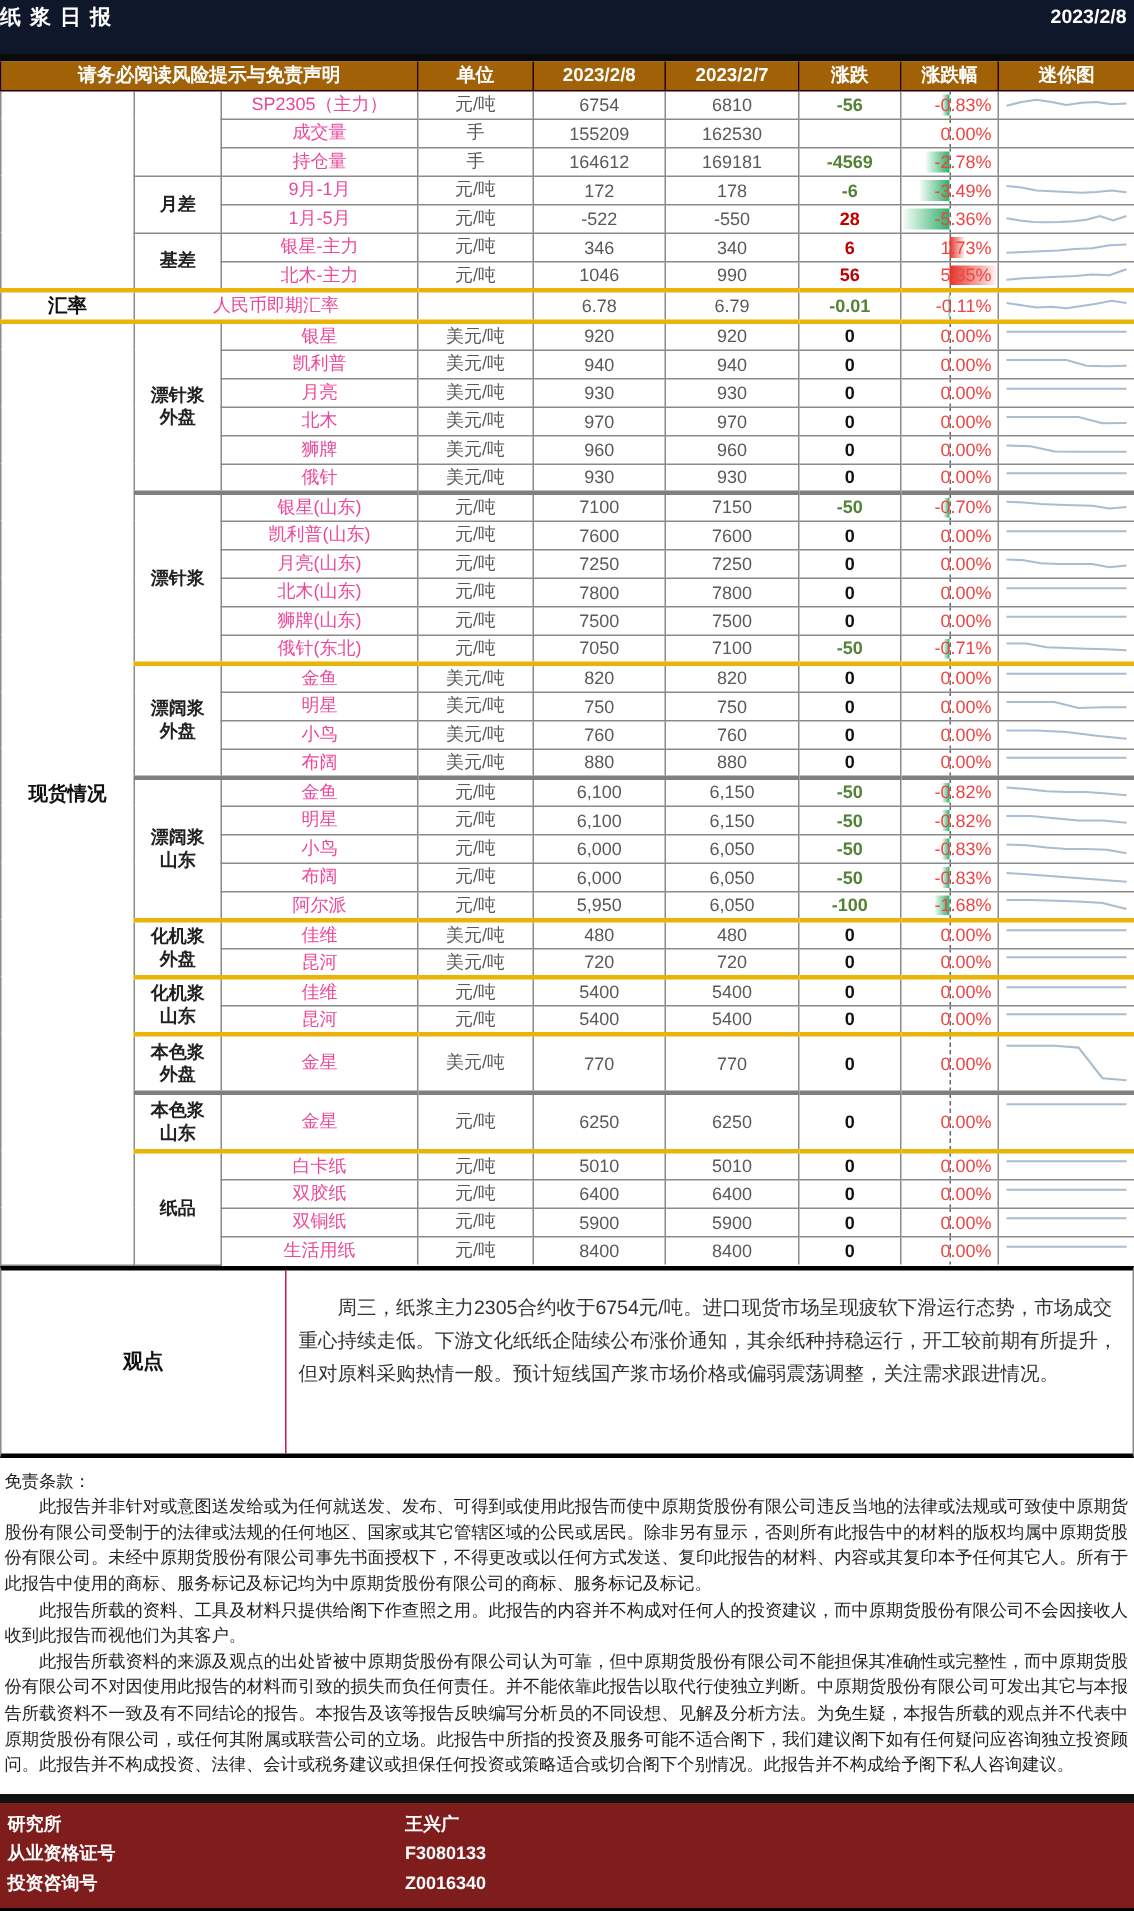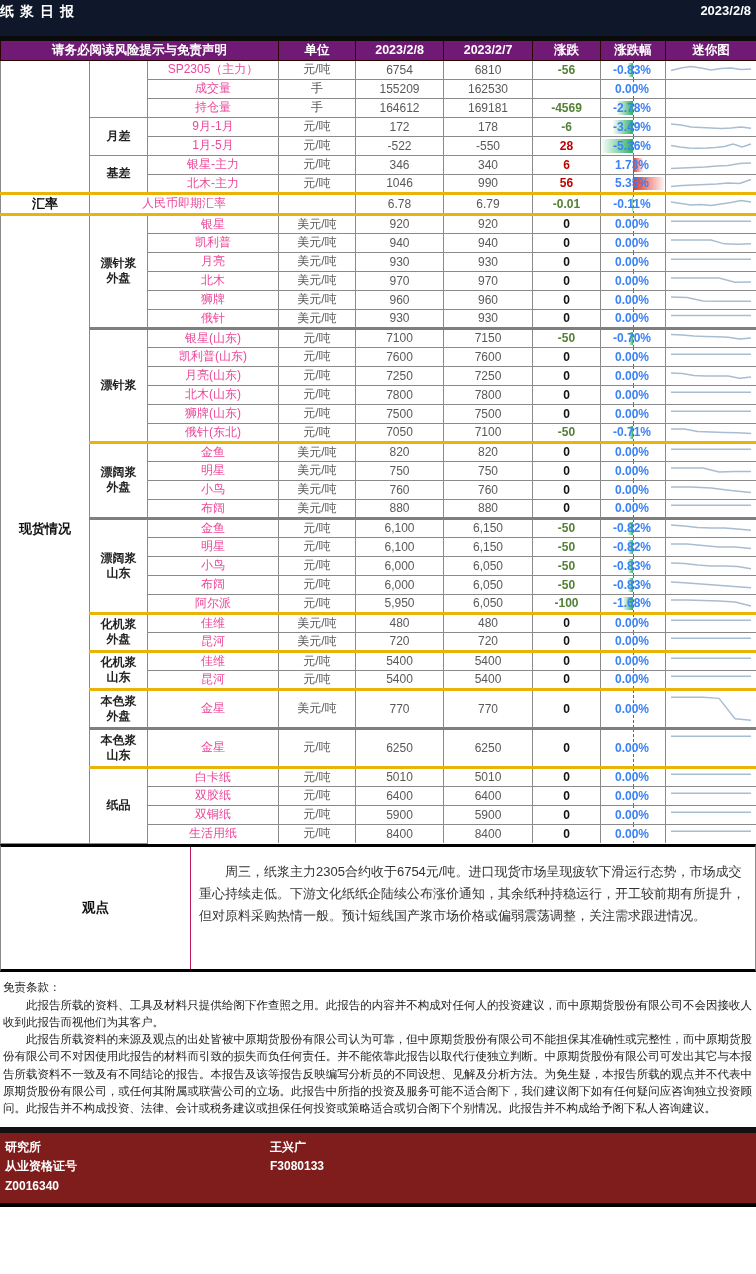--- a/index.html
+++ b/index.html
@@ -36,21 +36,21 @@
   col.c-sub { width: 58px; }
   col.c-name { width: 131px; }
   col.c-unit { width: 77px; }
   col.c-v1 { width: 88px; }
   col.c-v2 { width: 89px; }
   col.c-chg { width: 68px; }
   col.c-pct { width: 65px; }
   col.c-spark { width: 91px; }
 
   thead th {
-    background: #701a75; color: #fff;
+    background: #a16207; color: #fff;
     font-size: 12.5px; font-weight: bold;
     height: 19px; padding: 0;
     border: 1px solid #2a0000;
     border-top: none;
   }
   tbody td {
     border: 1px solid #8a8a8a;
     height: 18px;
     padding: 0 2px;
     font-size: 12px;
@@ -68,24 +68,24 @@
   td.subgroup-cell { font-weight: bold; color: #222; font-size: 12px; white-space: pre-line; line-height: 1.25; }
   td.name-cell { color: #ec4899; font-size: 12px; }
   td.unit-cell, td.v-cell { color: #595959; }
   td.chg-cell { font-weight: bold; }
   .chg-down { color: #538135; }
   .chg-up { color: #c00000; }
   .chg-zero { color: #111; }
 
   td.pct-cell {
     position: relative;
-    text-align: center;
+    text-align: right;
     padding-right: 4px;
-    font-weight: bold;
-    color: #3b82f6;
+    font-weight: normal;
+    color: #ef4444;
   }
   .pct-axis {
     position: absolute; left: 50%; top: -1px; bottom: -1px; width: 0;
     border-left: 1px dashed #666;
   }
   .pct-bar { position: absolute; top: 2px; bottom: 2px; }
   .bar-neg { right: 50%; background: linear-gradient(to left, #2fae68, rgba(200,238,214,0.15)); }
   .bar-pos { left: 50%; background: linear-gradient(to right, #e23328, rgba(250,195,190,0.2)); }
   .pct-text { position: relative; }
 
@@ -697,32 +697,34 @@
       </tbody>
   </table>
 
   <div class="viewpoint">
     <div class="vp-label">观点</div>
     <div class="vp-text">周三，纸浆主力2305合约收于6754元/吨。进口现货市场呈现疲软下滑运行态势，市场成交重心持续走低。下游文化纸纸企陆续公布涨价通知，其余纸种持稳运行，开工较前期有所提升，但对原料采购热情一般。预计短线国产浆市场价格或偏弱震荡调整，关注需求跟进情况。</div>
   </div>
 
   <div class="disclaimer">
     <div class="disc-heading">免责条款：</div>
+    <p>此报告并非针对或意图送发给或为任何就送发、发布、可得到或使用此报告而使中原期货股份有限公司违反当地的法律或法规或可致使中原期货股份有限公司受制于的法律或法规的任何地区、国家或其它管辖区域的公民或居民。除非另有显示，否则所有此报告中的材料的版权均属中原期货股份有限公司。未经中原期货股份有限公司事先书面授权下，不得更改或以任何方式发送、复印此报告的材料、内容或其复印本予任何其它人。所有于此报告中使用的商标、服务标记及标记均为中原期货股份有限公司的商标、服务标记及标记。</p>
     <p>此报告所载的资料、工具及材料只提供给阁下作查照之用。此报告的内容并不构成对任何人的投资建议，而中原期货股份有限公司不会因接收人收到此报告而视他们为其客户。</p>
     <p>此报告所载资料的来源及观点的出处皆被中原期货股份有限公司认为可靠，但中原期货股份有限公司不能担保其准确性或完整性，而中原期货股份有限公司不对因使用此报告的材料而引致的损失而负任何责任。并不能依靠此报告以取代行使独立判断。中原期货股份有限公司可发出其它与本报告所载资料不一致及有不同结论的报告。本报告及该等报告反映编写分析员的不同设想、见解及分析方法。为免生疑，本报告所载的观点并不代表中原期货股份有限公司，或任何其附属或联营公司的立场。此报告中所指的投资及服务可能不适合阁下，我们建议阁下如有任何疑问应咨询独立投资顾问。此报告并不构成投资、法律、会计或税务建议或担保任何投资或策略适合或切合阁下个别情况。此报告并不构成给予阁下私人咨询建议。</p>
   </div>
 
   <div class="footer">
     <div class="f-row">
       <span>研究所</span>
       <span>王兴广</span>
     </div>
     <div class="f-row">
       <span>从业资格证号</span>
       <span>F3080133</span>
     </div>
     <div class="f-row">
+      <span>投资咨询号</span>
       <span>Z0016340</span>
       <span></span>
     </div>
   </div>
 
 </div>
 
 </body></html>

